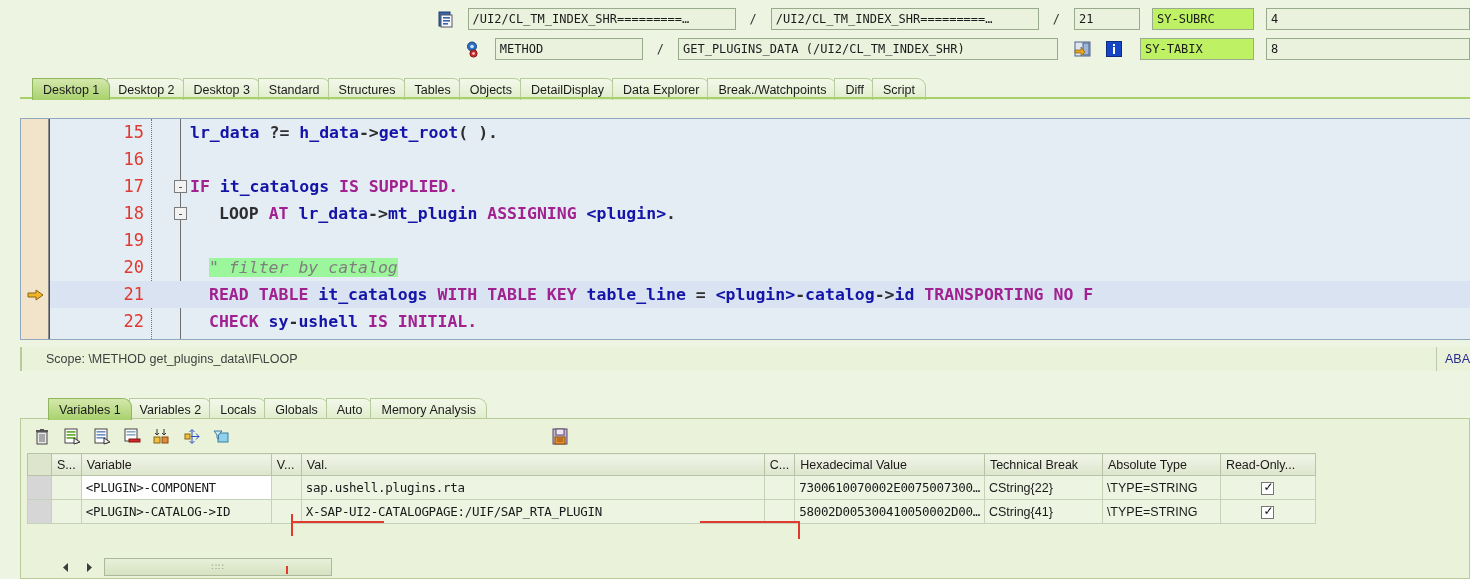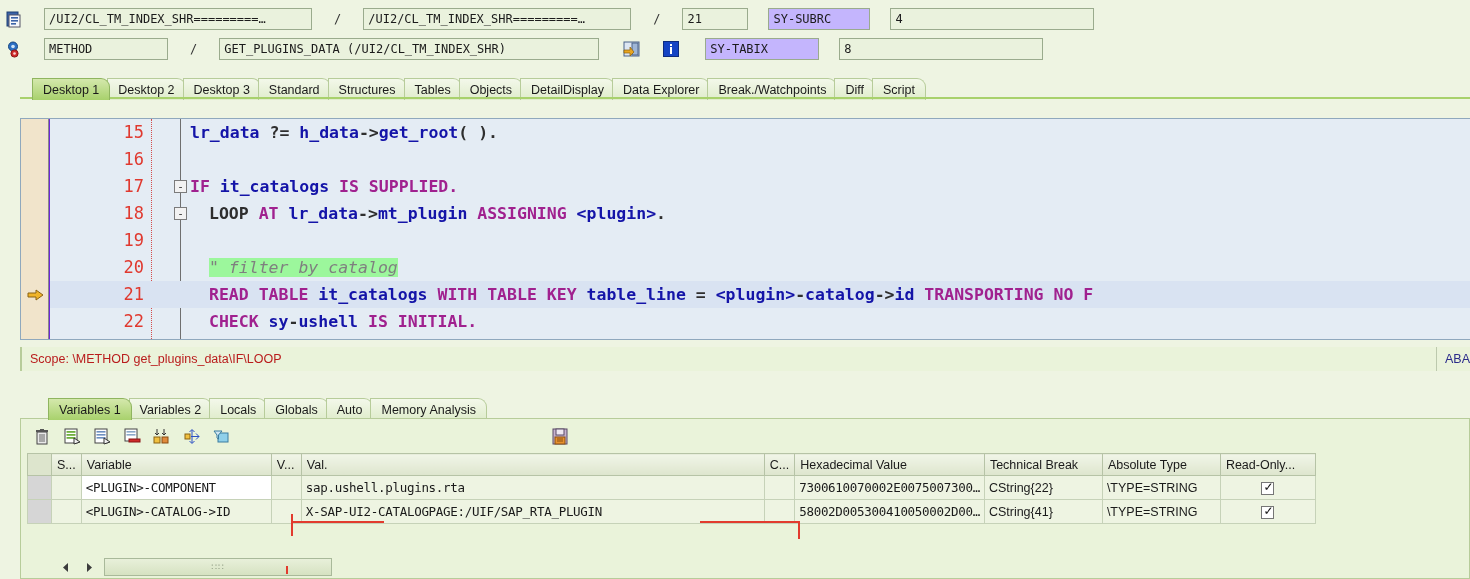--- a/index.html
+++ b/index.html
@@ -9,29 +9,29 @@
     overflow: hidden;
     background: #eef4e2;
     font-family: "Liberation Sans", sans-serif;
     font-size: 12px;
     color: #1a1a1a;
   }
   #app { position: relative; width: 1470px; height: 579px; background: #eef4e2; }
 
   
   .hdr { position: absolute; left: 0; top: 6px; width: 1470px; height: 62px; background: #eef4e2; }
-  .hdr-row { display: flex; align-items: center; height: 26px; padding-left: 4px; gap: 20px; }
+  .hdr-row { display: flex; align-items: center; height: 26px; padding-left: 4px; gap: 12px; justify-content: flex-end; }
   .ic-box { width: 20px; height: 22px; display: flex; align-items: center; justify-content: center; }
   .fld {
     height: 22px; background: #eaf2dd; border: 1px solid #9aab8d;
     display: flex; align-items: center; padding: 0 4px;
     font-family: "DejaVu Sans Mono", monospace; font-size: 12px; color: #1b1b1b;
     white-space: nowrap; overflow: hidden;
   }
-  .fld.white { background: #c4b5fd; }
+  .fld.white { background: #bef264; }
   .sep { font-family: "DejaVu Sans Mono", monospace; font-size: 12px; padding: 0 2px; color: #333; }
 
   
   .tabstrip { position: absolute; display: flex; align-items: flex-end; height: 24px; }
   .tab {
     height: 22px; padding: 0 10px;
     display: flex; align-items: center;
     font-size: 12.5px; color: #1a1a1a;
     background: linear-gradient(to bottom, #f3f8ea, #dfeccb);
     border: 1px solid #b7cc9a; border-bottom: none;
@@ -86,21 +86,21 @@
     position: absolute; left: 5px; width: 18px; height: 14px;
     font-size: 16px; line-height: 14px; color: #e8a521; text-align: center;
   }
 
   
   .scopebar {
     position: absolute; left: 20px; top: 347px; width: 1450px; height: 24px;
     background: #eaf3da; display: flex; align-items: center;
     border-left: 2px solid #b7cc9a;
   }
-  .scope-text { padding-left: 8px; font-size: 12.5px; color: #b91c1c; }
+  .scope-text { padding-left: 24px; font-size: 12.5px; color: #404040; }
   .scope-right {
     position: absolute; right: 0; top: 0; height: 24px;
     display: flex; align-items: center; padding-left: 8px;
     border-left: 1px solid #bcc9ad; color: #2a2a8a; font-size: 12.5px;
   }
 
   
   .varpanel { position: absolute; left: 20px; top: 396px; width: 1450px; height: 183px; }
   .vp-body {
     position: absolute; left: 0; top: 22px; width: 1450px; height: 161px;
@@ -181,21 +181,21 @@
 
     <div class="hdr-row" style="margin-top:4px">
       <span class="ic-box">
         <svg width="16" height="17" viewBox="0 0 16 17">
           <circle cx="7" cy="5.5" r="4.5" fill="#2b6fc4" stroke="#17457f"></circle>
           <circle cx="7" cy="5.5" r="1.8" fill="#cfe3f7"></circle>
           <circle cx="8.5" cy="12.5" r="3.6" fill="#cf2a2a" stroke="#8a1515"></circle>
           <circle cx="8.5" cy="12.5" r="1.3" fill="#f7d7d7"></circle>
         </svg>
       </span>
-      <div class="fld" style="width:124px">METHOD</div>
+      <div class="fld" style="width:148px">METHOD</div>
       <span class="sep">/</span>
       <div class="fld" style="width:380px">GET_PLUGINS_DATA (/UI2/CL_TM_INDEX_SHR)</div>
       <span class="ic-box" style="margin-left:2px">
         <svg width="17" height="16" viewBox="0 0 17 16">
           <rect x="1" y="1" width="15" height="14" fill="#dde6f2" stroke="#4a628a"></rect>
           <rect x="9" y="2" width="6" height="12" fill="#9fb6d6" stroke="#4a628a"></rect>
           <path d="M1 9 L7 9 L7 6 L11 11 L7 15 L7 12 L1 12 Z" fill="#e8a521" stroke="#8a5f0a" stroke-width="0.7"></path>
         </svg>
       </span>
       <span class="ic-box">
@@ -269,21 +269,21 @@
             <span class="codetext" style="left: 140px;"></span>
           </div>
           <div class="coderow">
             <span class="lineno">17</span>
             <span class="fold-box">-</span>
             <span class="codetext" style="left: 140px;"><span class="kw">IF </span><span class="id">it_catalogs </span><span class="kw">IS SUPPLIED.</span></span>
           </div>
           <div class="coderow">
             <span class="lineno">18</span>
             <span class="fold-box">-</span>
-            <span class="codetext" style="left: 159px;"><span class="op">LOOP </span><span class="kw">AT </span><span class="id">lr_data</span><span class="op">-&gt;</span><span class="id">mt_plugin </span><span class="kw">ASSIGNING </span><span class="id">&lt;plugin&gt;</span><span class="op">.</span></span>
+            <span class="codetext" style="left: 169px;"><span class="op">LOOP </span><span class="kw">AT </span><span class="id">lr_data</span><span class="op">-&gt;</span><span class="id">mt_plugin </span><span class="kw">ASSIGNING </span><span class="id">&lt;plugin&gt;</span><span class="op">.</span></span>
           </div>
           <div class="coderow">
             <span class="lineno">19</span>
             <span class="codetext" style="left: 140px;"></span>
           </div>
           <div class="coderow">
             <span class="lineno">20</span>
             <span class="codetext" style="left: 159px;"><span class="cm">" filter by catalog</span></span>
           </div>
           <div class="coderow hl">

